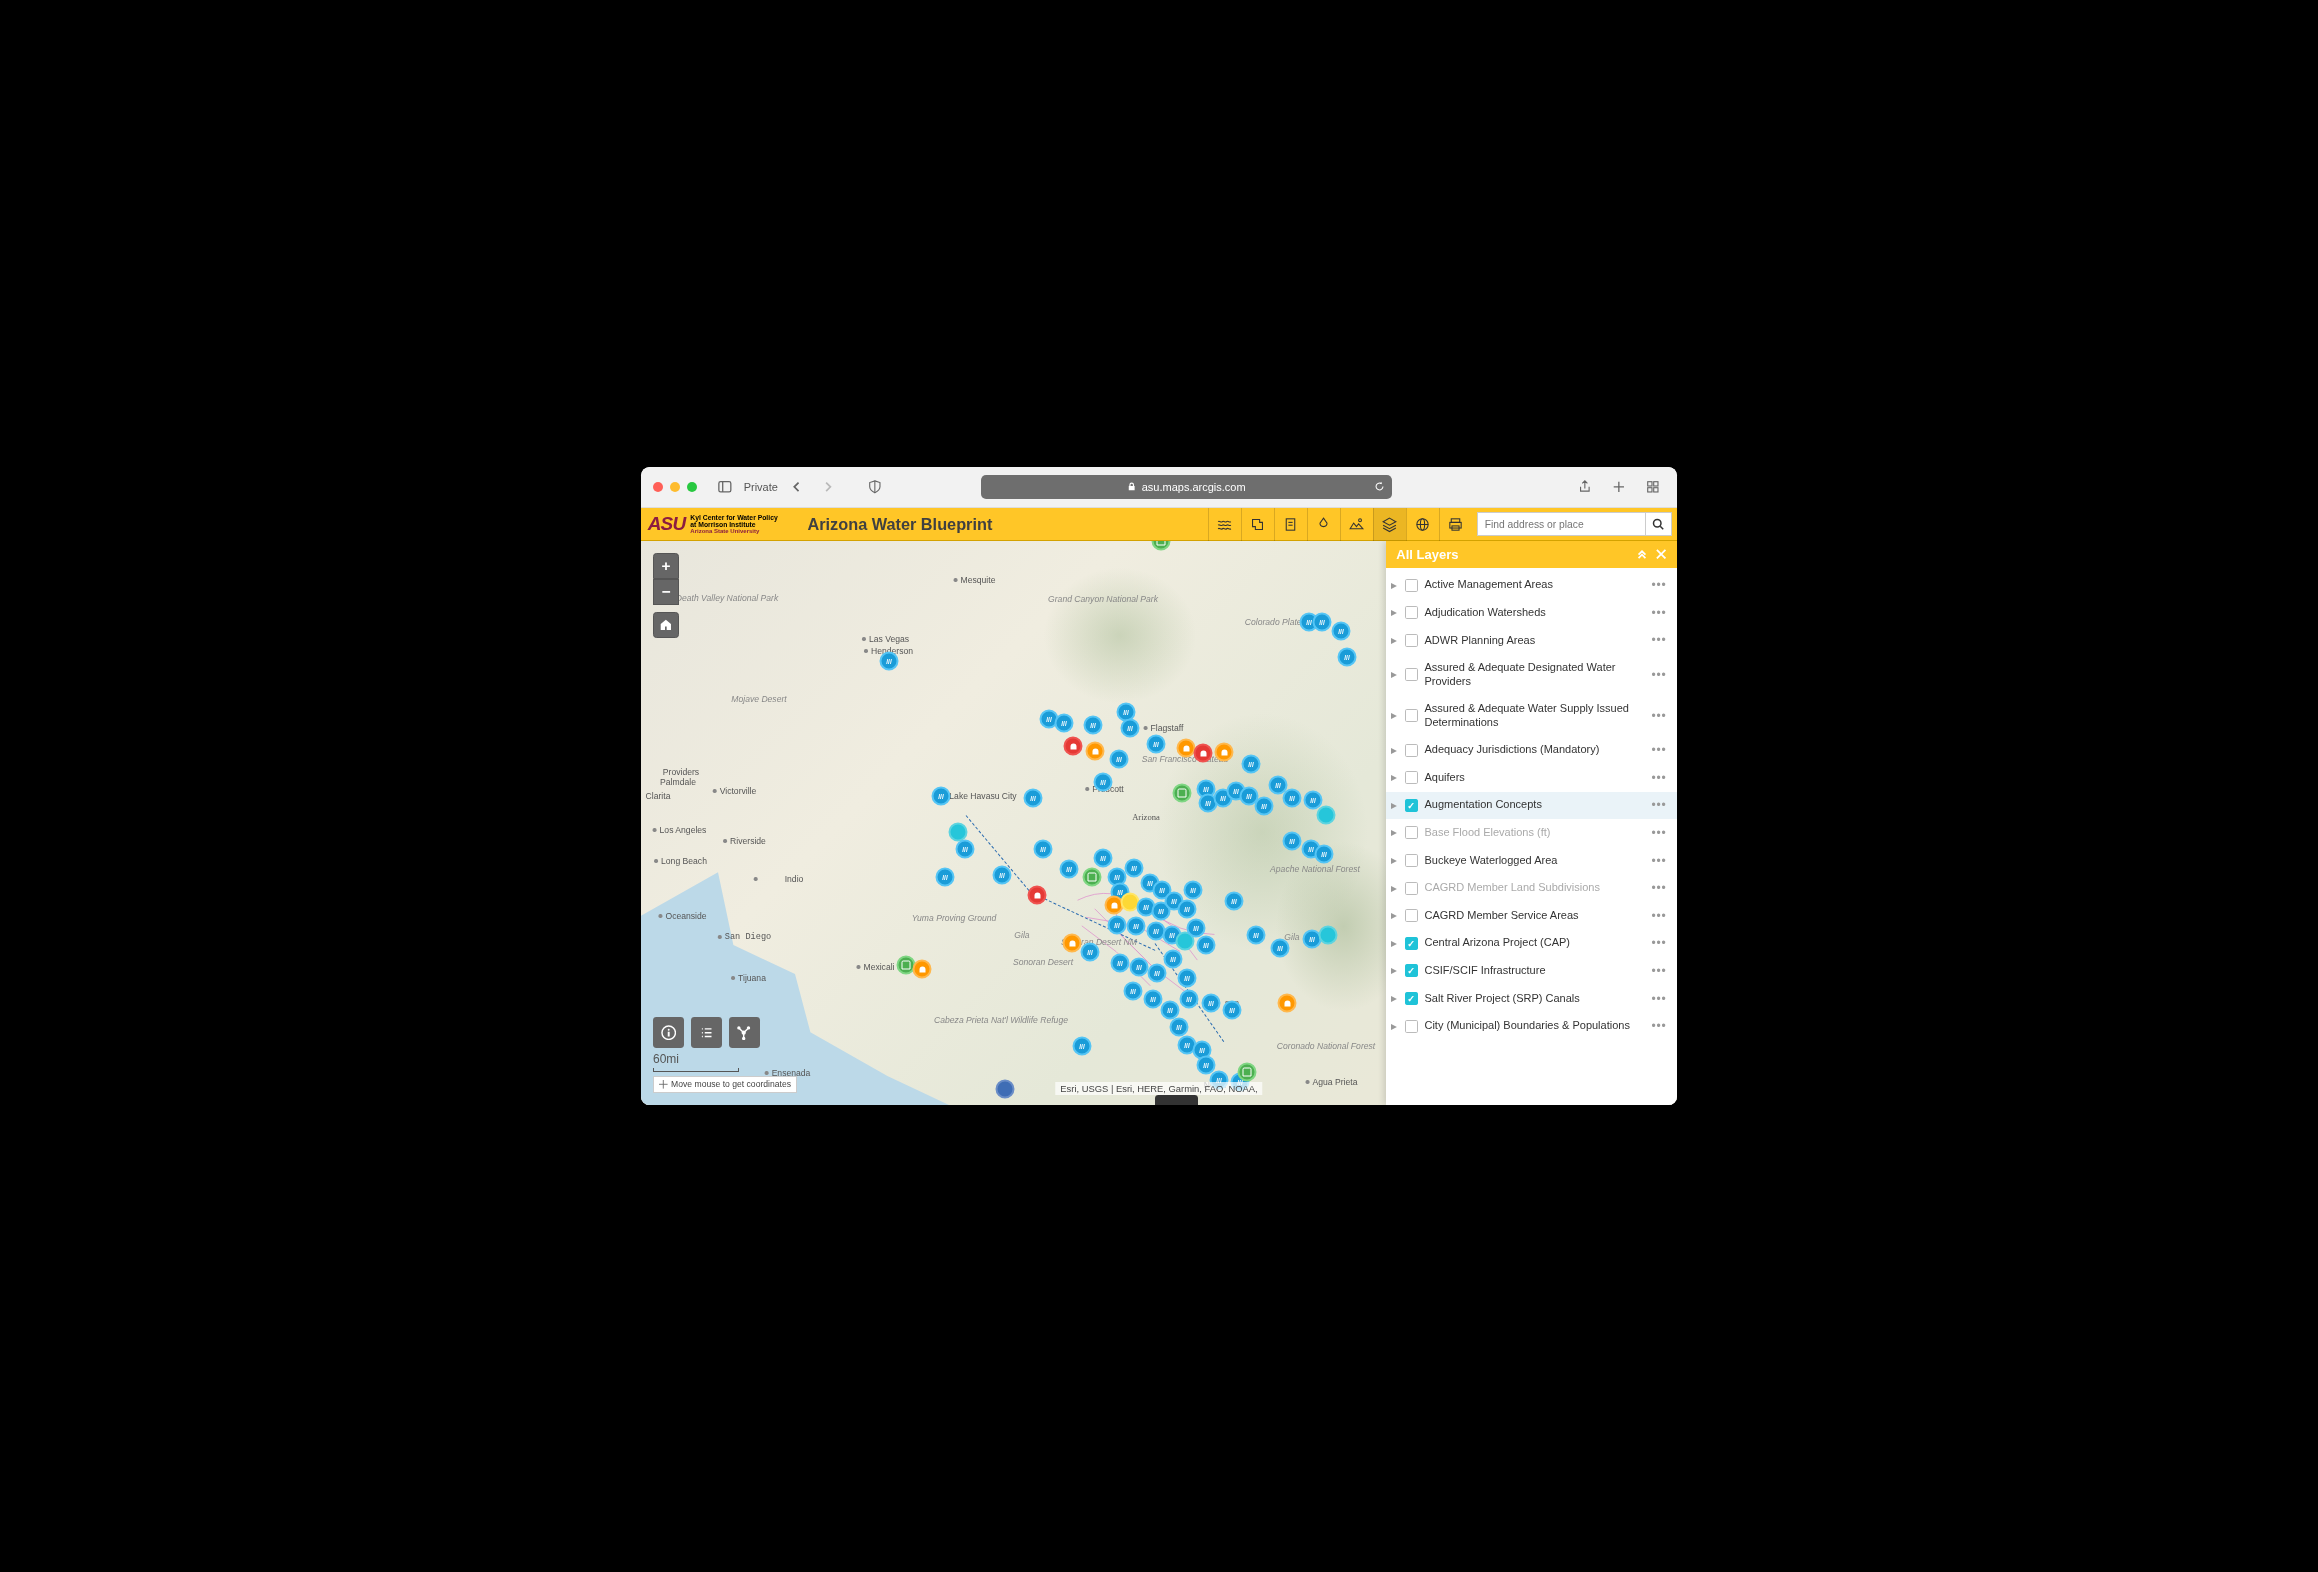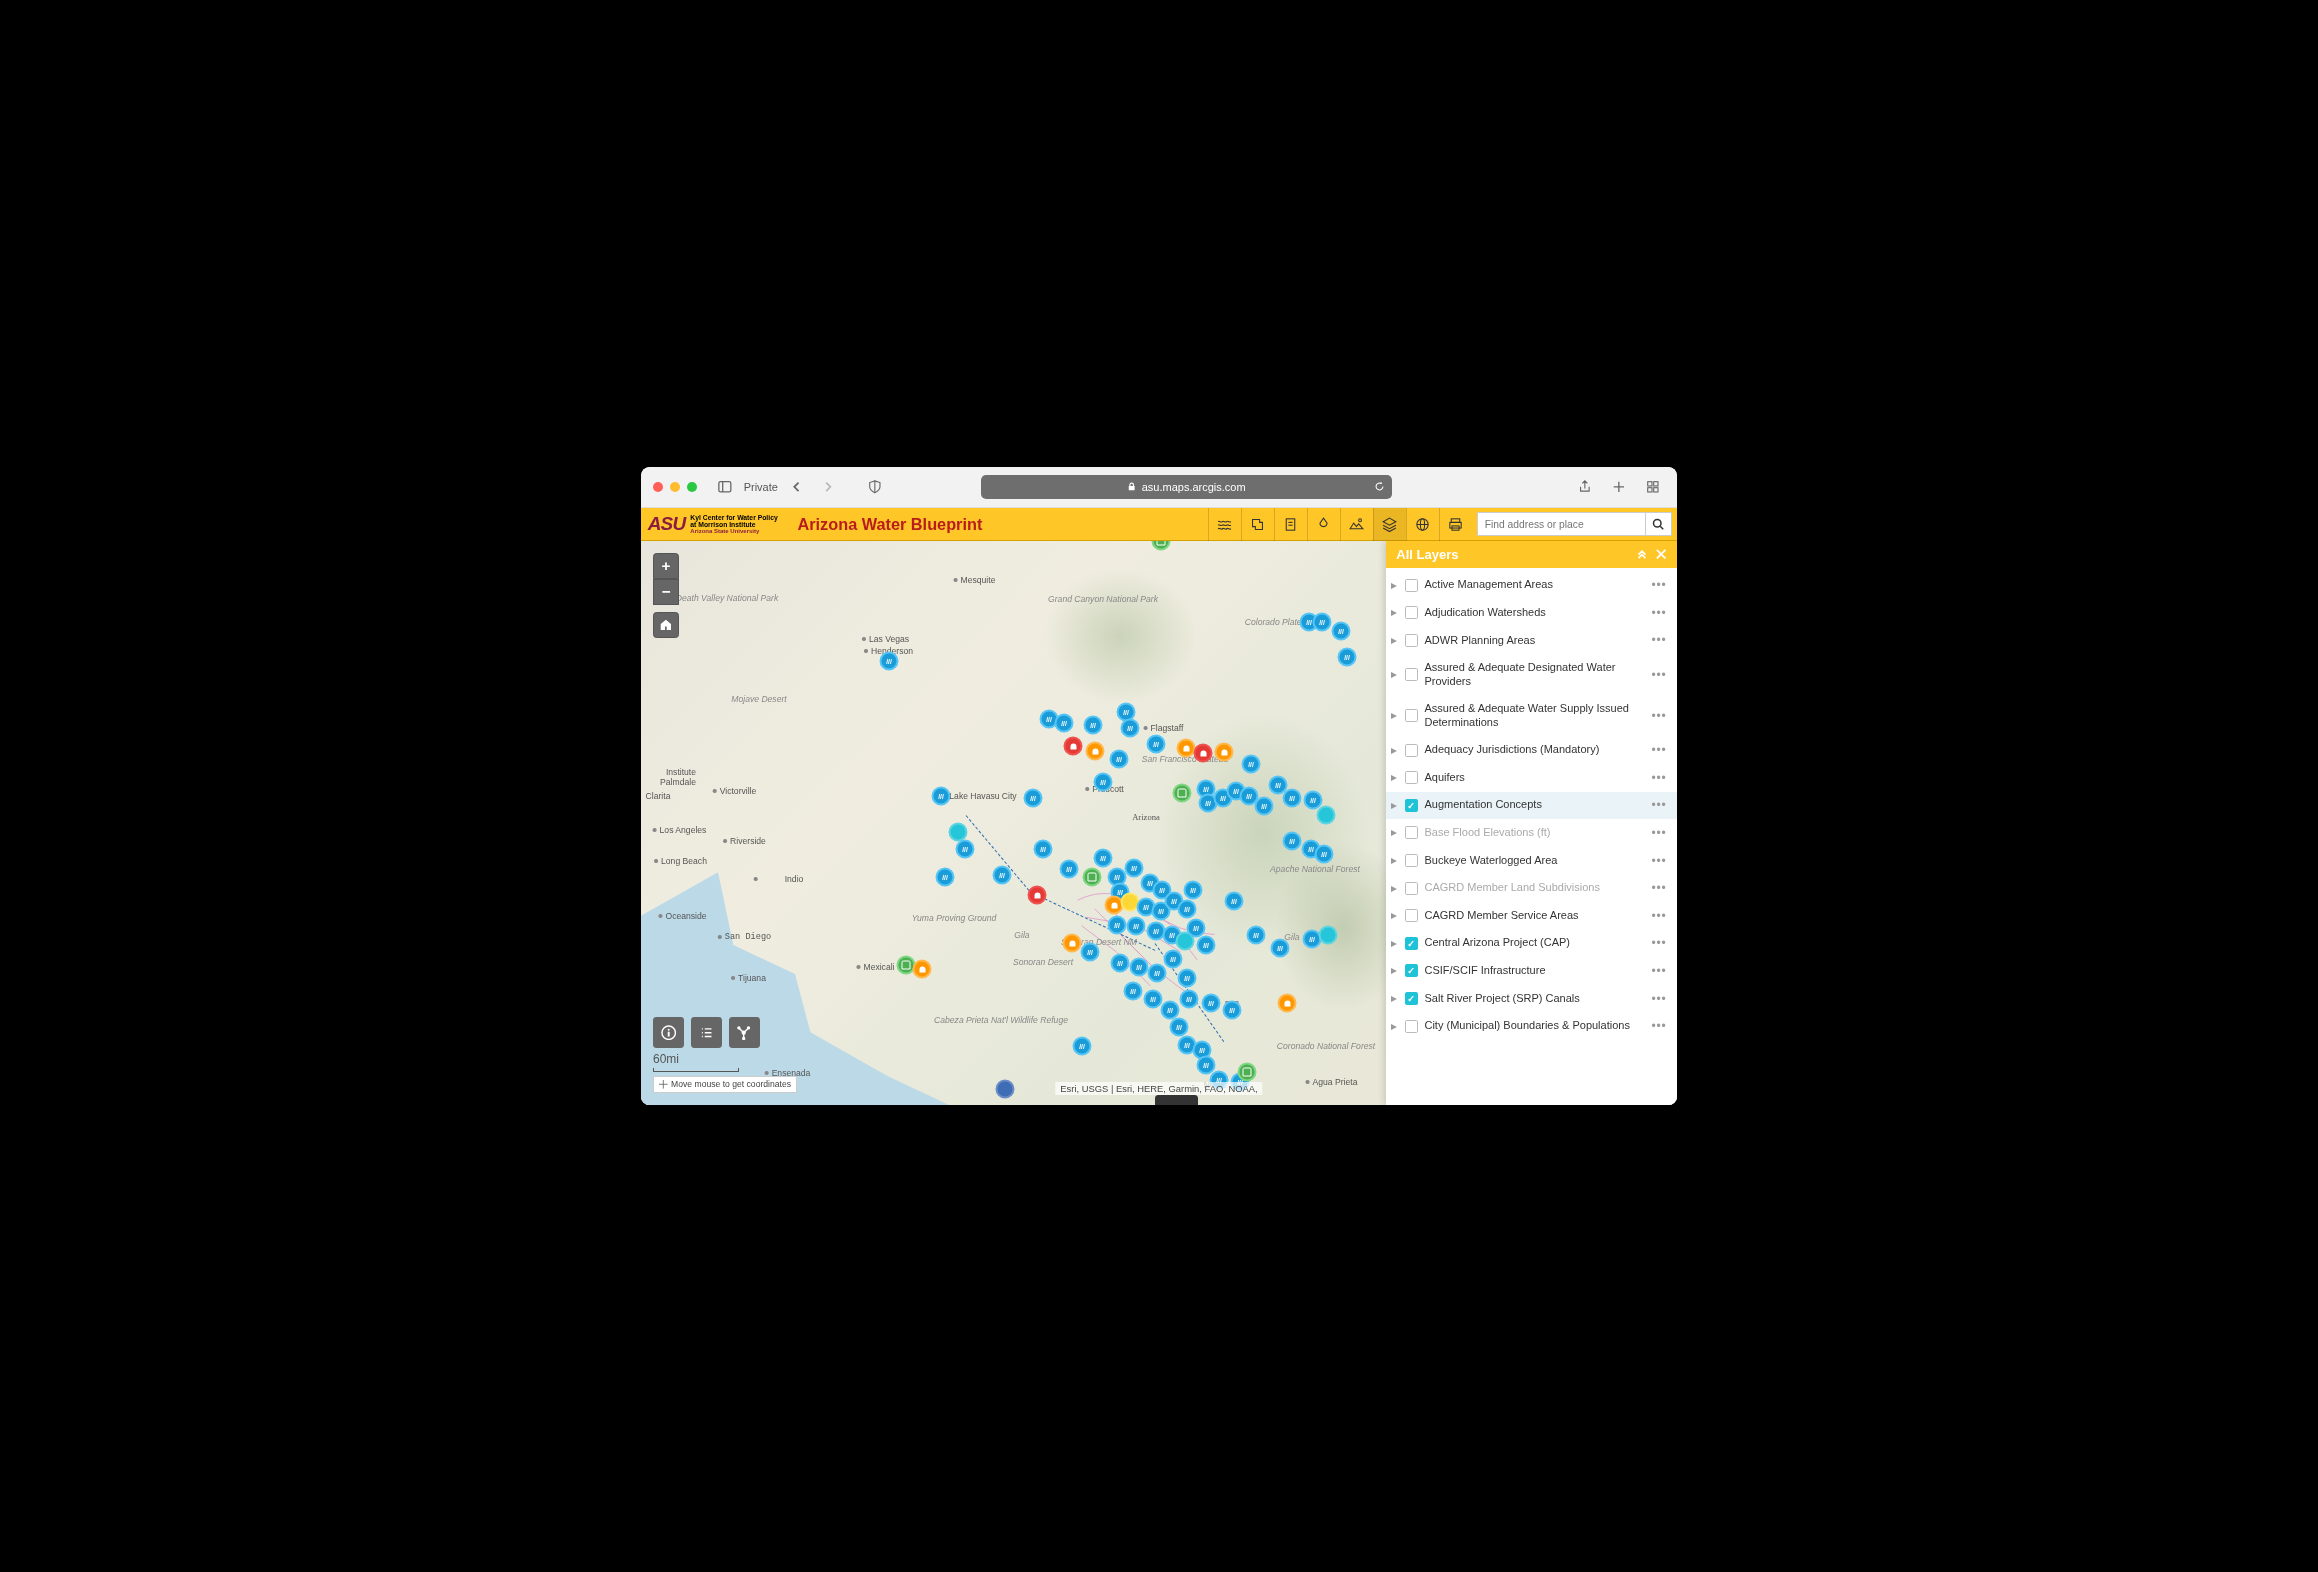--- a/index.html
+++ b/index.html
@@ -20,21 +20,21 @@
 .addr .lock { margin-right: 5.1px; }
 .addr .reload { position: absolute; right: 6.8px; }
 .chrome-right { display: flex; gap: 10.3px; margin-left: auto; }
 
 
 .app-header { height: 33px; background: #ffc627; display: flex; align-items: center; border-bottom: 0.9px solid #d4a200; }
 .logo-block { display: flex; align-items: center; padding: 0 6.8px; gap: 5.1px; }
 .asu-logo { font-weight: 900; color: #8c1d40; font-size: 19px; font-style: italic; letter-spacing: -0.9px; }
 .logo-text { font-size: 6.8px; line-height: 1.1; color: #000; font-weight: 700; }
 .logo-sub { font-size: 6px; color: #8c1d40; font-weight: 600; }
-.app-title { font-size: 16.3px; font-weight: 700; color: #b91c1c; margin-left: 13px; }
+.app-title { font-size: 16.3px; font-weight: 700; color: #404040; margin-left: 23px; }
 .header-tools { margin-left: auto; display: flex; align-items: center; height: 100%; }
 .tool-btn { width: 33px; height: 33px; display: flex; align-items: center; justify-content: center; border-left: 0.9px solid rgba(0,0,0,0.15); color: #333; }
 .tool-btn svg { width: 17px; height: 17px; }
 .tool-btn.active { background: rgba(0,0,0,0.08); }
 .search-box { width: 195px; height: 24px; margin: 0 5.1px 0 5.1px; display: flex; justify-content: flex-end; }
 .search-box input { flex: 1; border: 0.9px solid #ccc; padding: 0 6.8px; font-size: 10.3px; outline: none; }
 .search-btn { width: 26px; background: #fff; border: 0.9px solid #ccc; border-left: 0; display: flex; align-items: center; justify-content: center; }
 
 
 .content { flex: 1; position: relative; overflow: hidden; }
@@ -270,21 +270,21 @@
           <div class="place" style="left: 248px; top: 98px;">Las Vegas</div>
           <div class="place" style="left: 251px; top: 110px;">Henderson</div>
           <div class="place" style="left: 337px; top: 39px;">Mesquite</div>
           <div class="place it nobullet" style="left: 118px; top: 158px;">Mojave Desert</div>
           <div class="place it nobullet" style="left: 462px; top: 58px;">Grand Canyon National Park</div>
           <div class="place it nobullet" style="left: 637px; top: 81px;">Colorado Plateau</div>
           <div class="place" style="left: 526px; top: 187px;">Flagstaff</div>
           <div class="place it nobullet" style="left: 544px; top: 218px;">San Francisco Plateau</div>
           <div class="place" style="left: 467px; top: 248px;">Prescott</div>
           <div class="place nobullet" style="left: 505px; top: 276px; font-family: Liberation Serif, serif;">Arizona</div>
-          <div class="place nobullet" style="left: 40px; top: 231px;">Institute</div>
+          <div class="place nobullet" style="left: 40px; top: 231px;">Providers</div>
           <div class="place nobullet" style="left: 37px; top: 241px;">Palmdale</div>
           <div class="place nobullet" style="left: 17px; top: 255px;">Clarita</div>
           <div class="place" style="left: 97px; top: 250px;">Victorville</div>
           <div class="place" style="left: 342px; top: 255px;">Lake Havasu City</div>
           <div class="place" style="left: 42px; top: 289px;">Los Angeles</div>
           <div class="place" style="left: 107px; top: 300px;">Riverside</div>
           <div class="place" style="left: 43px; top: 320px;">Long Beach</div>
           <div class="place" style="left: 141px; top: 338px; padding-left: 24px;">Indio</div>
           <div class="place it nobullet" style="left: 674px; top: 328px;">Apache National Forest</div>
           <div class="place" style="left: 45px; top: 375px;">Oceanside</div>

